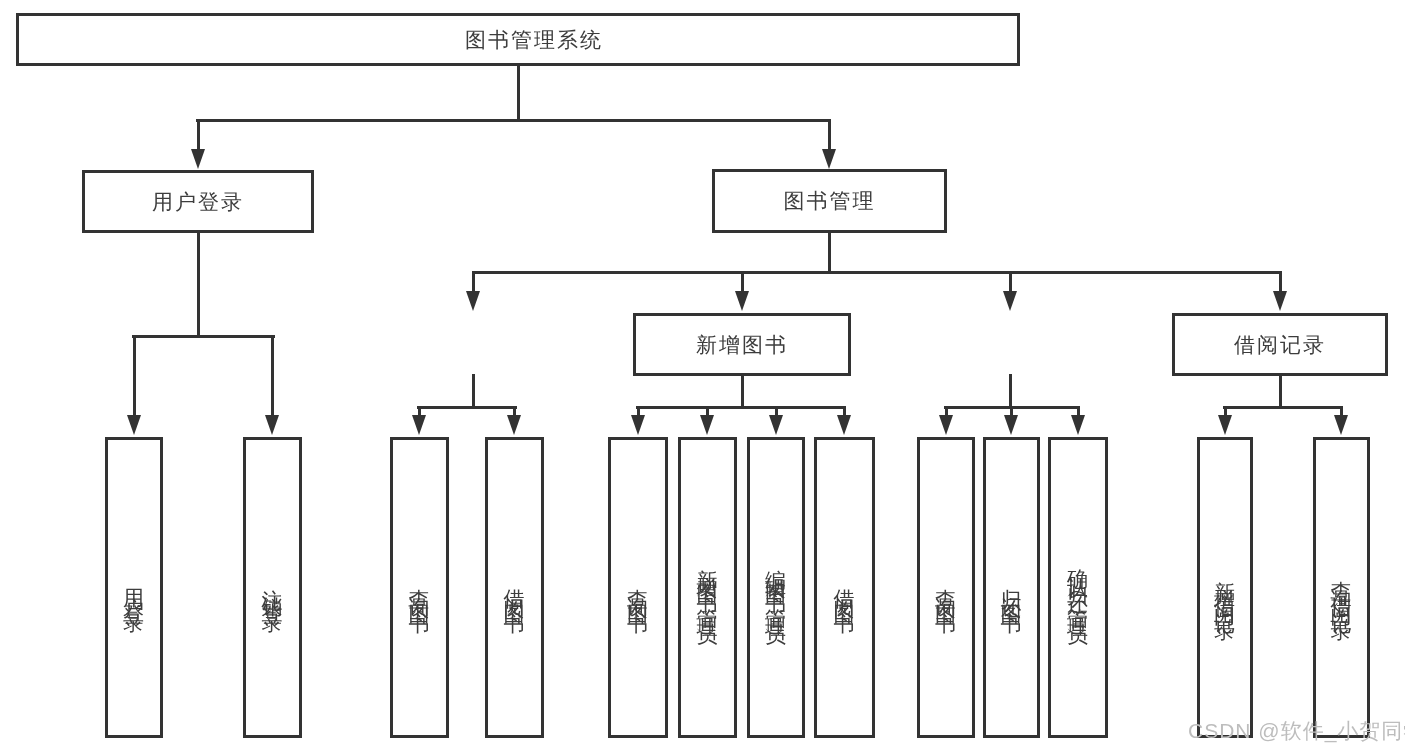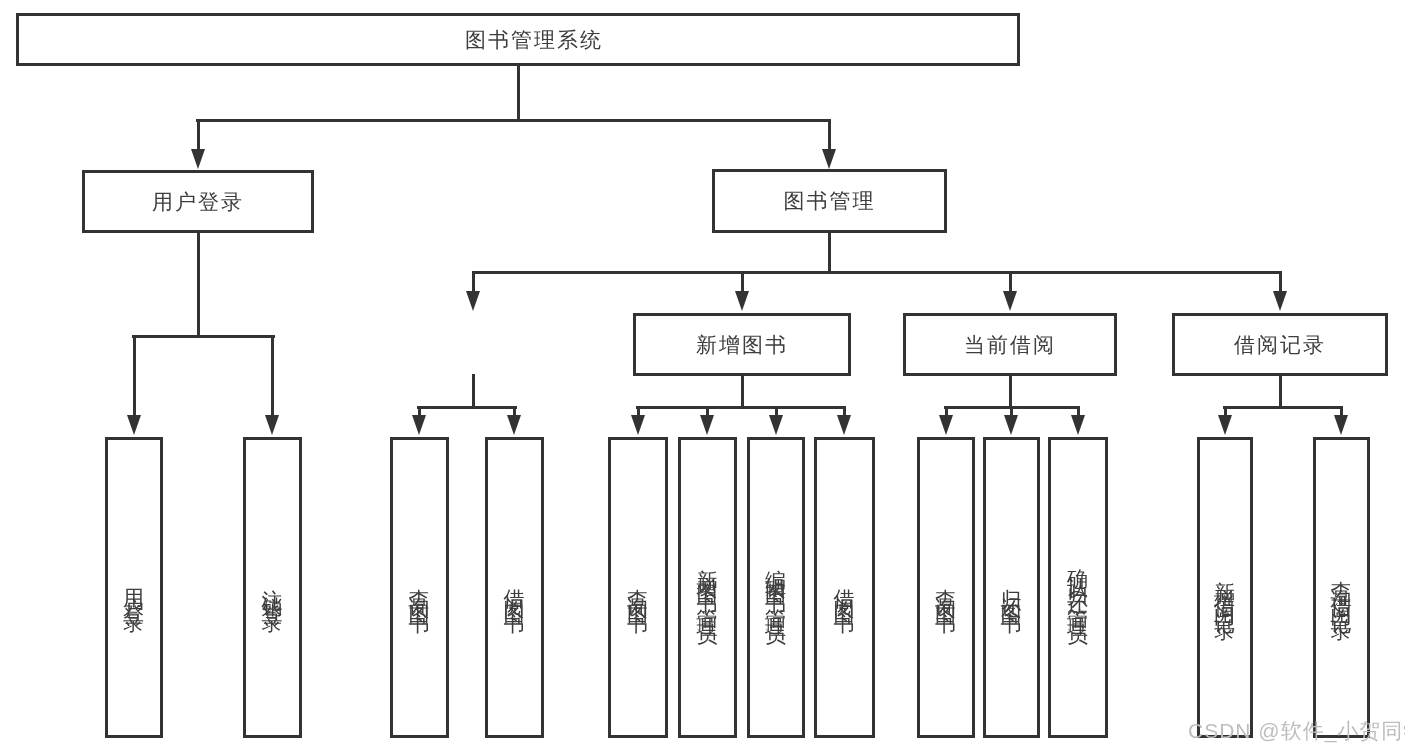--- a/index.html
+++ b/index.html
@@ -121,23 +121,20 @@
   <div class="box" style="left:82px;top:170px;width:232px;height:63px;">
     <span class="hlabel">用户登录</span>
   </div>
   <div class="box" style="left:712px;top:169px;width:235px;height:64px;">
     <span class="hlabel">图书管理</span>
   </div>
 
   <div class="box" style="left:633px;top:313px;width:218px;height:63px;">
     <span class="hlabel">新增图书</span>
   </div>
-  <div class="box" style="left:903px;top:313px;width:214px;height:63px;">
-    <span class="hlabel">当前借阅</span>
-  </div>
   <div class="box" style="left:1172px;top:313px;width:216px;height:63px;">
     <span class="hlabel">借阅记录</span>
   </div>
 
   <div class="leaf" style="left:105px;top:437px;width:58px;height:301px;">
     <span class="vtext">用户登录</span>
   </div>
   <div class="leaf" style="left:243px;top:437px;width:59px;height:301px;">
     <span class="vtext">注销登录</span>
   </div>

